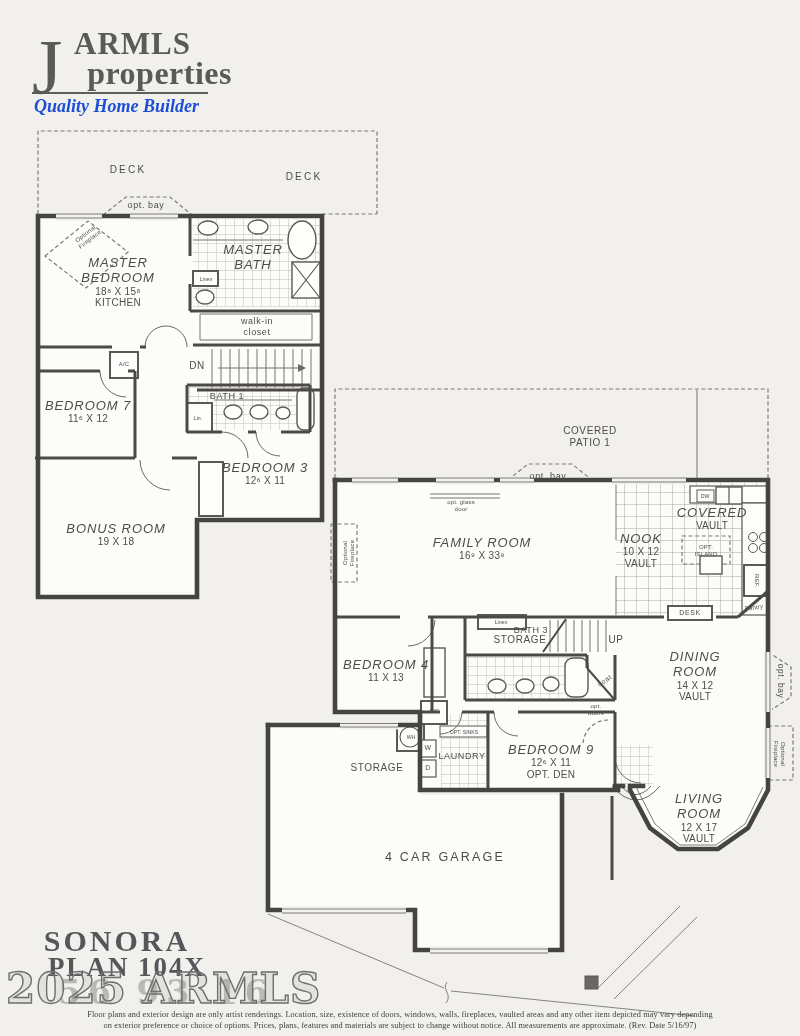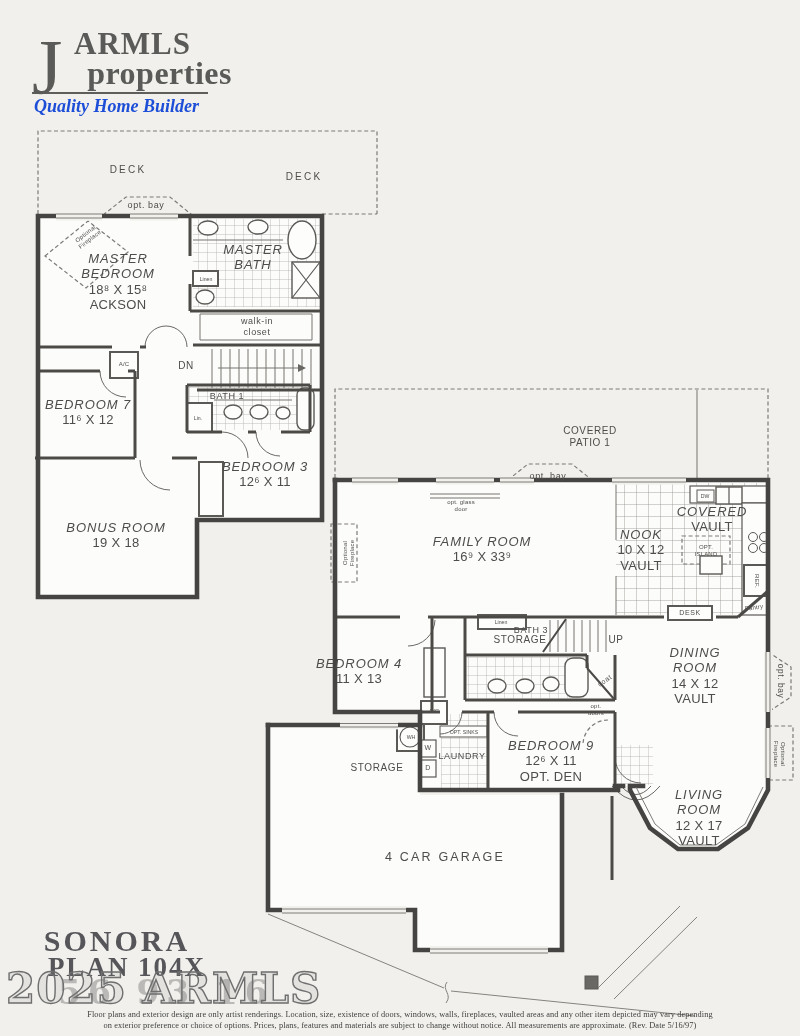--- a/index.html
+++ b/index.html
@@ -4,21 +4,21 @@
 <style>
   html,body{margin:0;padding:0;background:#e8e7e4;}
   .sheet{position:relative;width:800px;height:1036px;background:#f1f0ec;overflow:hidden;
          font-family:"Liberation Sans","DejaVu Sans",sans-serif;color:#4c4c4c;}
   svg.plan{position:absolute;left:0;top:0;width:800px;height:1036px;}
 
   
   .lbl{position:absolute;transform:translate(-50%,-50%);text-align:center;white-space:nowrap;
        color:#4e4d4b;line-height:1.18;letter-spacing:.6px;}
   .name{font-size:13px;letter-spacing:.9px;font-style:italic;}
-  .dims{font-size:13px;letter-spacing:.3px;}
+  .dims{font-size:10px;letter-spacing:.3px;}
   .t10{font-size:10px;}
   .t9{font-size:9px;}
   .t8{font-size:8.4px;}
   .t7{font-size:7px;}
   .t6{font-size:6px;letter-spacing:.2px;}
   .t5{font-size:5.2px;letter-spacing:0;}
   .ls2{letter-spacing:2.2px;}
   .rot90{transform:translate(-50%,-50%) rotate(90deg);}
   .rotn90{transform:translate(-50%,-50%) rotate(-90deg);}
   .rotn38{transform:translate(-50%,-50%) rotate(-38deg);}
@@ -236,32 +236,32 @@
   <div class="lbl t10 ls2" style="left:304px;top:177px">DECK</div>
   <div class="lbl t9" style="left:146px;top:205px">opt. bay</div>
   <div class="lbl t6 rotn38" style="left:88px;top:237px">
     <div>Optional</div>
     <div>Fireplace</div>
   </div>
   <div class="lbl" style="left:118px;top:282px">
     <div class="name">MASTER</div>
     <div class="name">BEDROOM</div>
     <div class="dims">18⁸ X 15⁸</div>
-    <div class="dims">ACKSON</div>
+    <div class="dims">KITCHEN</div>
   </div>
   <div class="lbl" style="left:253px;top:257px">
     <div class="name">MASTER</div>
     <div class="name">BATH</div>
   </div>
   <div class="lbl t5" style="left:206px;top:279px">Linen</div>
   <div class="lbl t9" style="left:257px;top:327px">
     <div>walk-in</div>
     <div>closet</div>
   </div>
-  <div class="lbl t10" style="left:186px;top:366px">DN</div>
+  <div class="lbl t10" style="left:197px;top:366px">DN</div>
   <div class="lbl t6" style="left:124px;top:365px">A/C</div>
   <div class="lbl" style="left:88px;top:412px">
     <div class="name">BEDROOM 7</div>
     <div class="dims">11⁶ X 12</div>
   </div>
   <div class="lbl t9" style="left:227px;top:396px">BATH 1</div>
   <div class="lbl t5" style="left:198px;top:418px">Lin.</div>
   <div class="lbl" style="left:265px;top:474px">
     <div class="name">BEDROOM 3</div>
     <div class="dims">12⁶ X 11</div>
@@ -301,21 +301,21 @@
   <div class="lbl t6" style="left:706px;top:551px">
     <div>OPT.</div>
     <div>ISLAND</div>
   </div>
   <div class="lbl t6 rot90" style="left:756px;top:581px">REF.</div>
   <div class="lbl t7" style="left:690px;top:613px">DESK</div>
   <div class="lbl t6 rotn8" style="left:754px;top:608px">Pantry</div>
   <div class="lbl t5" style="left:501px;top:622px">Linen</div>
   <div class="lbl t10" style="left:520px;top:640px">STORAGE</div>
   <div class="lbl t10" style="left:616px;top:640px">UP</div>
-  <div class="lbl" style="left:359px;top:671px">
+  <div class="lbl" style="left:386px;top:671px">
     <div class="name">BEDROOM 4</div>
     <div class="dims">11 X 13</div>
   </div>
   <div class="lbl t9" style="left:531px;top:630px">BATH 3</div>
   <div class="lbl t7 rotn35" style="left:605px;top:681px">coat</div>
   <div class="lbl" style="left:695px;top:676px">
     <div class="name">DINING</div>
     <div class="name">ROOM</div>
     <div class="dims">14 X 12</div>
     <div class="dims">VAULT</div>

